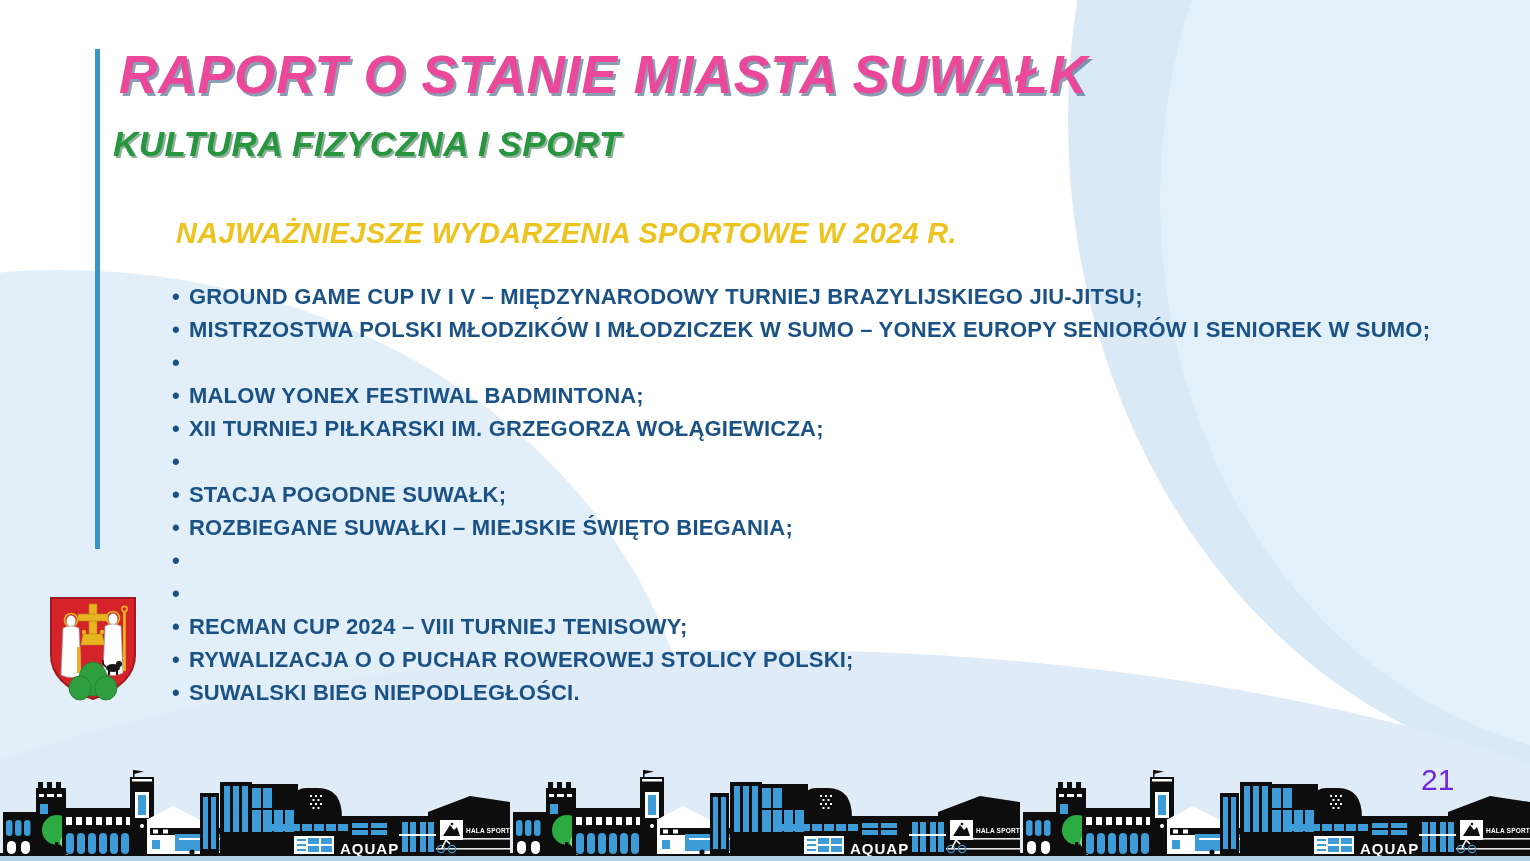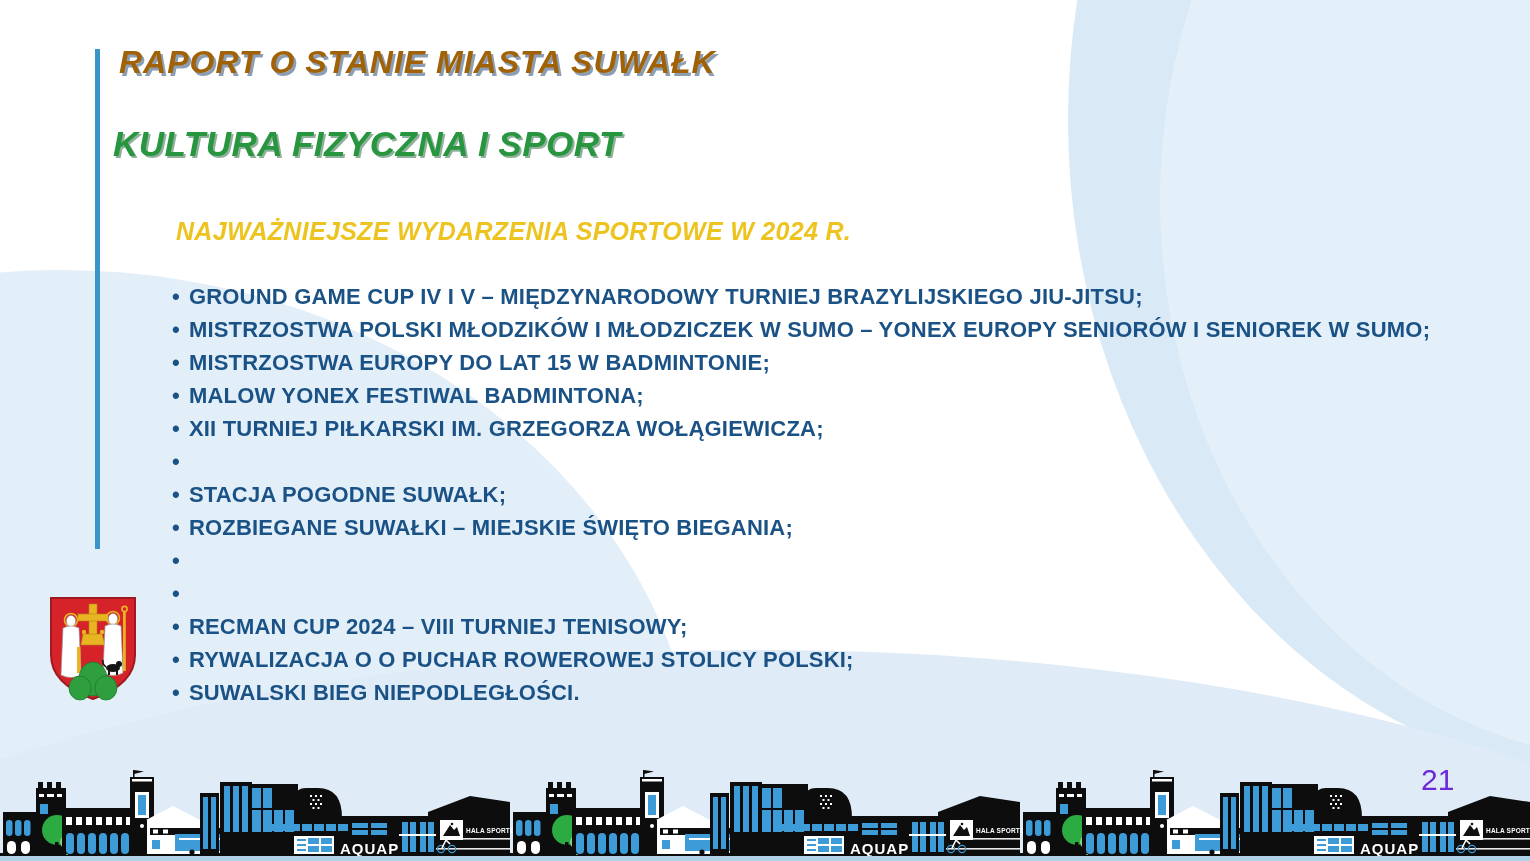--- a/index.html
+++ b/index.html
@@ -4,31 +4,31 @@
 <style>
   html,body{margin:0;padding:0;background:#888;}
   .slide{
     position:relative;width:1530px;height:861px;overflow:hidden;
     background:#ffffff;font-family:"Liberation Sans",sans-serif;
   }
   .bg-shapes{position:absolute;left:0;top:0;width:1530px;height:861px;pointer-events:none;}
   .accent-line{position:absolute;left:95px;top:49px;width:5px;height:500px;background:#3795c8;}
   .title{
     position:absolute;left:119px;top:44px;margin:0;
-    font-size:32px;font-weight:bold;font-style:italic;letter-spacing:1px;
-    color:#a16207;text-shadow:2.5px 2.5px 0 rgba(23,62,105,.5);white-space:nowrap;
+    font-size:53px;font-weight:bold;font-style:italic;letter-spacing:1px;
+    color:#ec4899;text-shadow:2.5px 2.5px 0 rgba(23,62,105,.5);white-space:nowrap;
   }
   .subtitle{
     position:absolute;left:113px;top:124px;margin:0;
     font-size:35px;font-weight:bold;font-style:italic;letter-spacing:.5px;
     color:#27963f;text-shadow:2px 2px 0 rgba(10,80,35,.45);white-space:nowrap;
   }
   .section-heading{
     position:absolute;left:176px;top:217px;margin:0;
-    font-size:25px;font-weight:bold;font-style:italic;letter-spacing:.3px;
+    font-size:29px;font-weight:bold;font-style:italic;letter-spacing:.3px;
     color:#edc41f;white-space:nowrap;
   }
   .events{
     position:absolute;left:172px;top:280px;margin:0;padding:0;list-style:none;
     width:1350px;
   }
   .events li{
     display:flex;align-items:baseline;height:33px;line-height:33px;
     font-size:22px;font-weight:bold;color:#1b5286;letter-spacing:.2px;white-space:nowrap;
   }
@@ -65,21 +65,20 @@
       <li>
         <span class="bullet">•</span>
         <span>GROUND GAME CUP IV I V – MIĘDZYNARODOWY TURNIEJ BRAZYLIJSKIEGO JIU-JITSU;</span>
       </li>
       <li>
         <span class="bullet">•</span>
         <span>MISTRZOSTWA POLSKI MŁODZIKÓW I MŁODZICZEK W SUMO – YONEX EUROPY SENIORÓW I SENIOREK W SUMO;</span>
       </li>
       <li>
         <span class="bullet">•</span>
-        <span>MISTRZOSTWA EUROPY DO LAT 15 W BADMINTONIE;</span>
       </li>
       <li>
         <span class="bullet">•</span>
         <span>MALOW YONEX FESTIWAL BADMINTONA;</span>
       </li>
       <li>
         <span class="bullet">•</span>
         <span>XII TURNIEJ PIŁKARSKI IM. GRZEGORZA WOŁĄGIEWICZA;</span>
       </li>
       <li>

